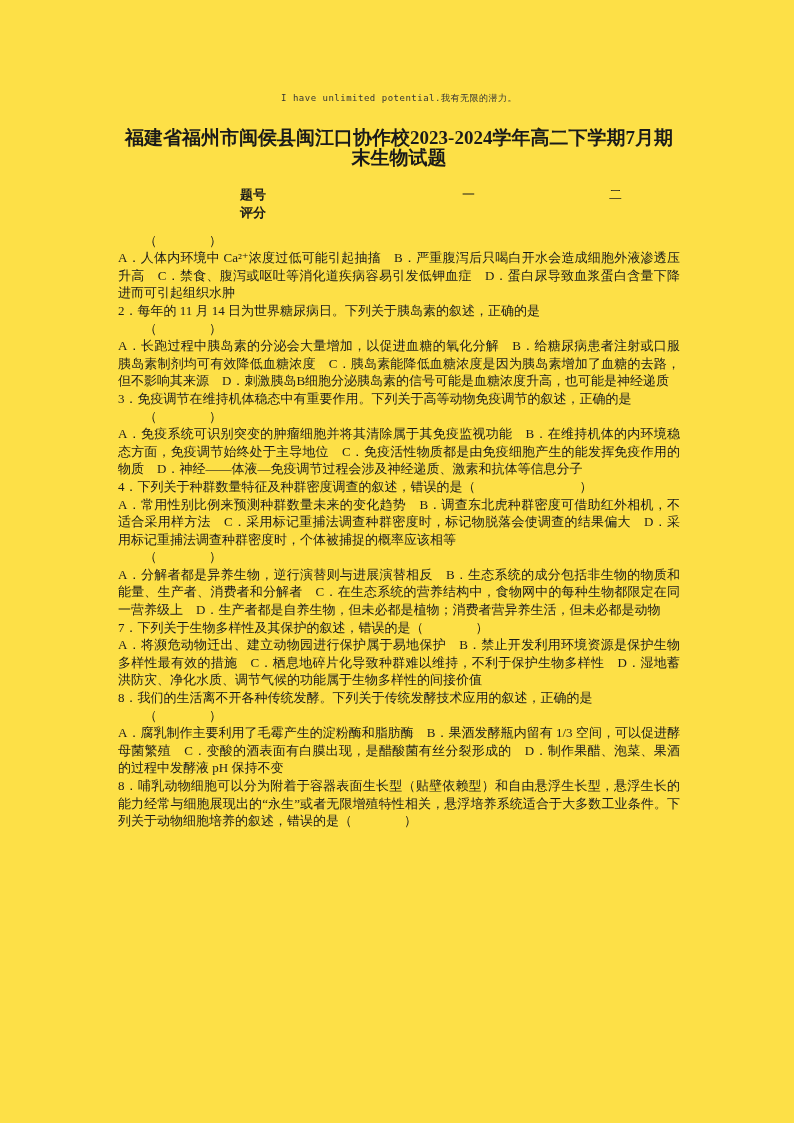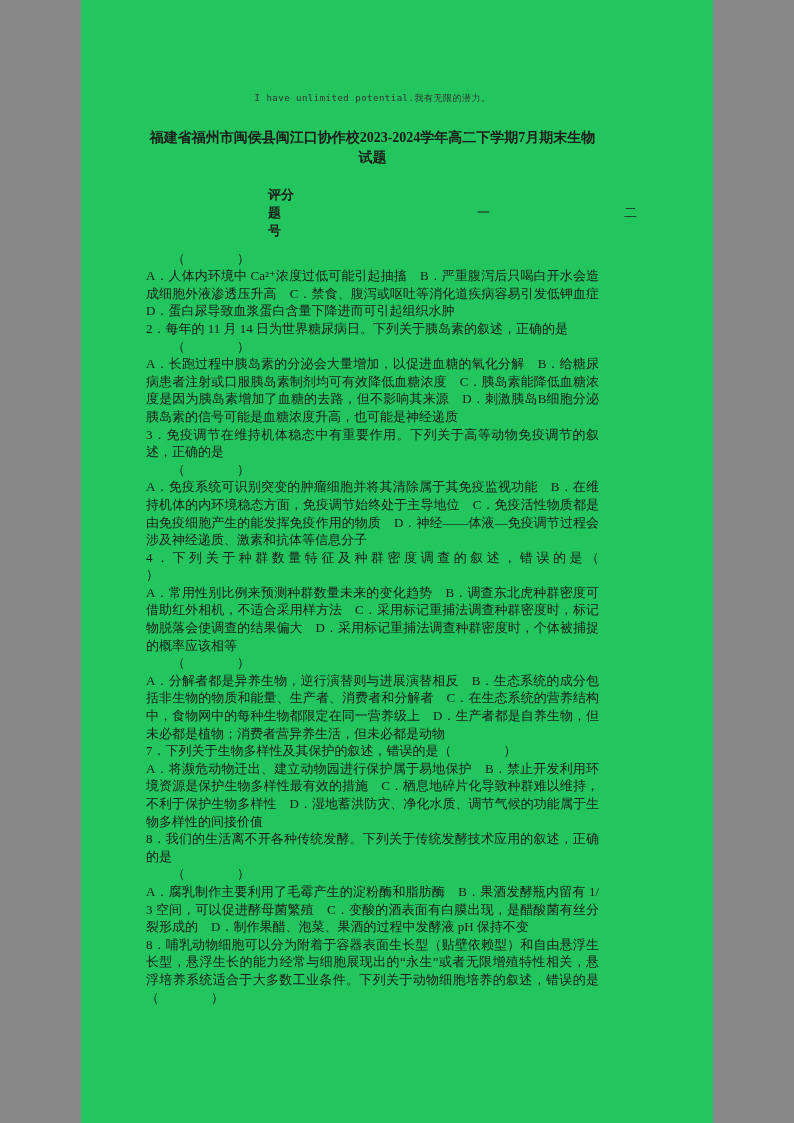--- a/index.html
+++ b/index.html
@@ -1,39 +1,39 @@
 <!DOCTYPE html>
 <html><head>
 <meta charset="utf-8">
 <style>
   html, body { margin: 0; padding: 0; background: #888; }
   .page {
-    width: 632px;
+    width: 794px;
     height: 1123px;
     margin: 0 auto;
-    background: #22c55e;
+    background: #fde047;
     color: #1a1a1a;
     box-sizing: border-box;
-    padding: 90px 114px 40px 65px;
+    padding: 90px 114px 40px 118px;
     font-family: "Liberation Serif", "DejaVu Serif", serif;
     font-size: 13px;
     line-height: 17.6px;
     overflow: hidden;
   }
   .watermark {
     text-align: center;
     font-family: "DejaVu Sans Mono", monospace;
     font-size: 9px;
     color: #333333;
     margin-bottom: 20px;
     letter-spacing: 0.5px;
   }
   .title {
     text-align: center;
-    font-size: 14px;
+    font-size: 19px;
     font-weight: bold;
     margin: 0 0 18px 0;
     line-height: 20px;
   }
   .score-table { margin-bottom: 10px; }
   .score-row { display: flex; line-height: 18px; }
   .st-label { margin-left: 122px; font-weight: bold; }
   .st-col1 { margin-left: 196px; }
   .st-col2 { margin-left: 134px; }
   .questions { }
@@ -54,26 +54,26 @@
 <body>
 
 <div class="page">
 
   <div class="watermark">I have unlimited potential.我有无限的潜力。</div>
 
   <h1 class="title">福建省福州市闽侯县闽江口协作校2023-2024学年高二下学期7月期末生物试题</h1>
 
   <div class="score-table">
     <div class="score-row">
-      <span class="st-label">评分</span>
-    </div>
-    <div class="score-row">
       <span class="st-label">题号</span>
       <span class="st-col1">一</span>
       <span class="st-col2">二</span>
+    </div>
+    <div class="score-row">
+      <span class="st-label">评分</span>
     </div>
   </div>
 
   <div class="questions">
 
     <div class="question">
       <p class="q-bracket">（　　　　）</p>
       <p class="q-options">A．人体内环境中 Ca²⁺浓度过低可能引起抽搐　B．严重腹泻后只喝白开水会造成细胞外液渗透压升高　C．禁食、腹泻或呕吐等消化道疾病容易引发低钾血症　D．蛋白尿导致血浆蛋白含量下降进而可引起组织水肿</p>
     </div>
 

